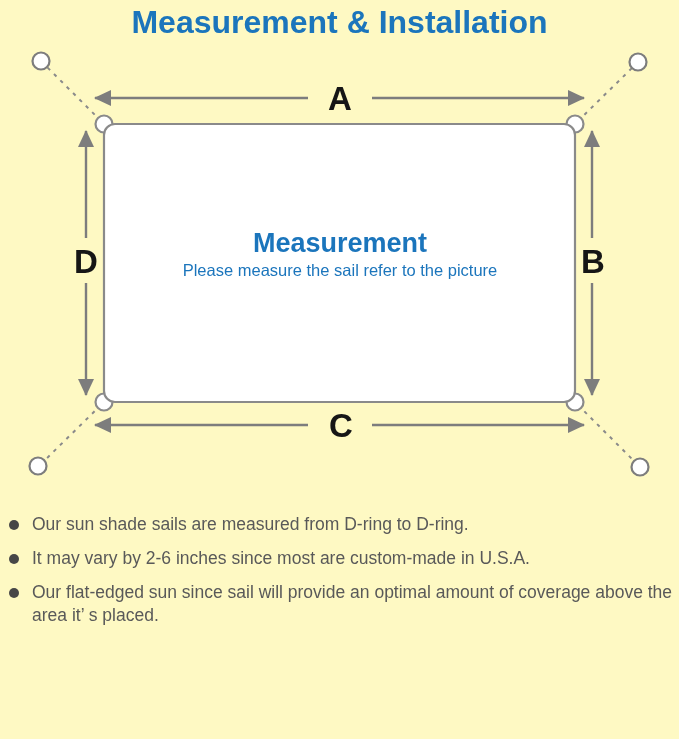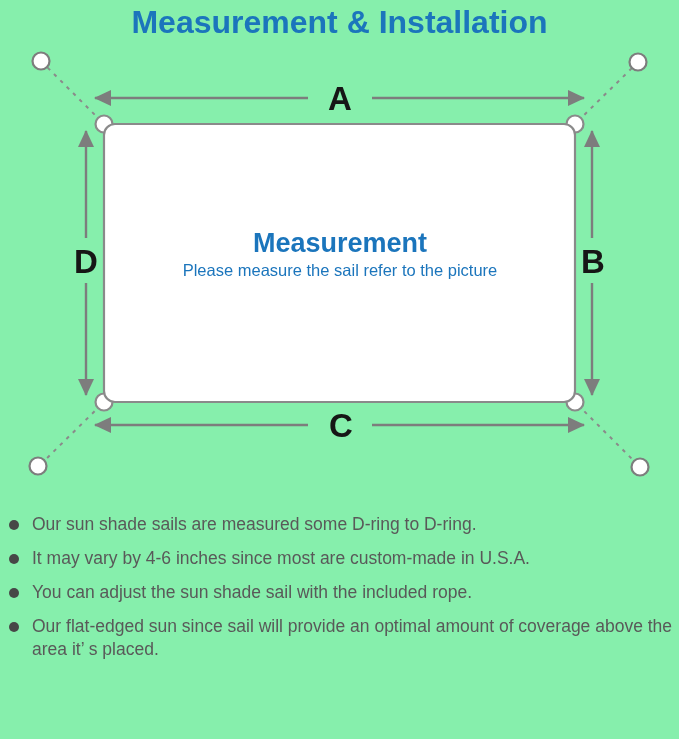--- a/index.html
+++ b/index.html
@@ -8,21 +8,21 @@
     background: #ffffff;
     width: 679px;
     height: 739px;
     font-family: "Liberation Sans", sans-serif;
     overflow: hidden;
   }
   .page {
     position: relative;
     width: 679px;
     height: 739px;
-    background: #86efac;
+    background: #fef9c3;
   }
   .title {
     margin: 0;
     padding-top: 4px;
     text-align: center;
     font-size: 32px;
     font-weight: 700;
     letter-spacing: 0px;
     color: #1b75bc;
   }
@@ -134,29 +134,25 @@
       <text class="dim-label" x="86" y="290" text-anchor="middle">D</text>
 
       <text class="center-title" x="340" y="269" text-anchor="middle">Measurement</text>
       <text class="center-subtitle" x="340" y="293" text-anchor="middle">Please measure the sail refer to the picture</text>
     </svg>
   </div>
 
   <ul class="notes">
     <li>
       <span class="bullet-dot"></span>
-      <span class="note-text">Our sun shade sails are measured some D-ring to D-ring.</span>
+      <span class="note-text">Our sun shade sails are measured from D-ring to D-ring.</span>
     </li>
     <li>
       <span class="bullet-dot"></span>
-      <span class="note-text">It may vary by 4-6 inches since most are custom-made in U.S.A.</span>
-    </li>
-    <li>
-      <span class="bullet-dot"></span>
-      <span class="note-text">You can adjust the sun shade sail with the included rope.</span>
+      <span class="note-text">It may vary by 2-6 inches since most are custom-made in U.S.A.</span>
     </li>
     <li>
       <span class="bullet-dot"></span>
       <span class="note-text">Our flat-edged sun since sail will provide an optimal amount of coverage above the area it’ s placed.</span>
     </li>
   </ul>
 
 </div>
 
 </body></html>

